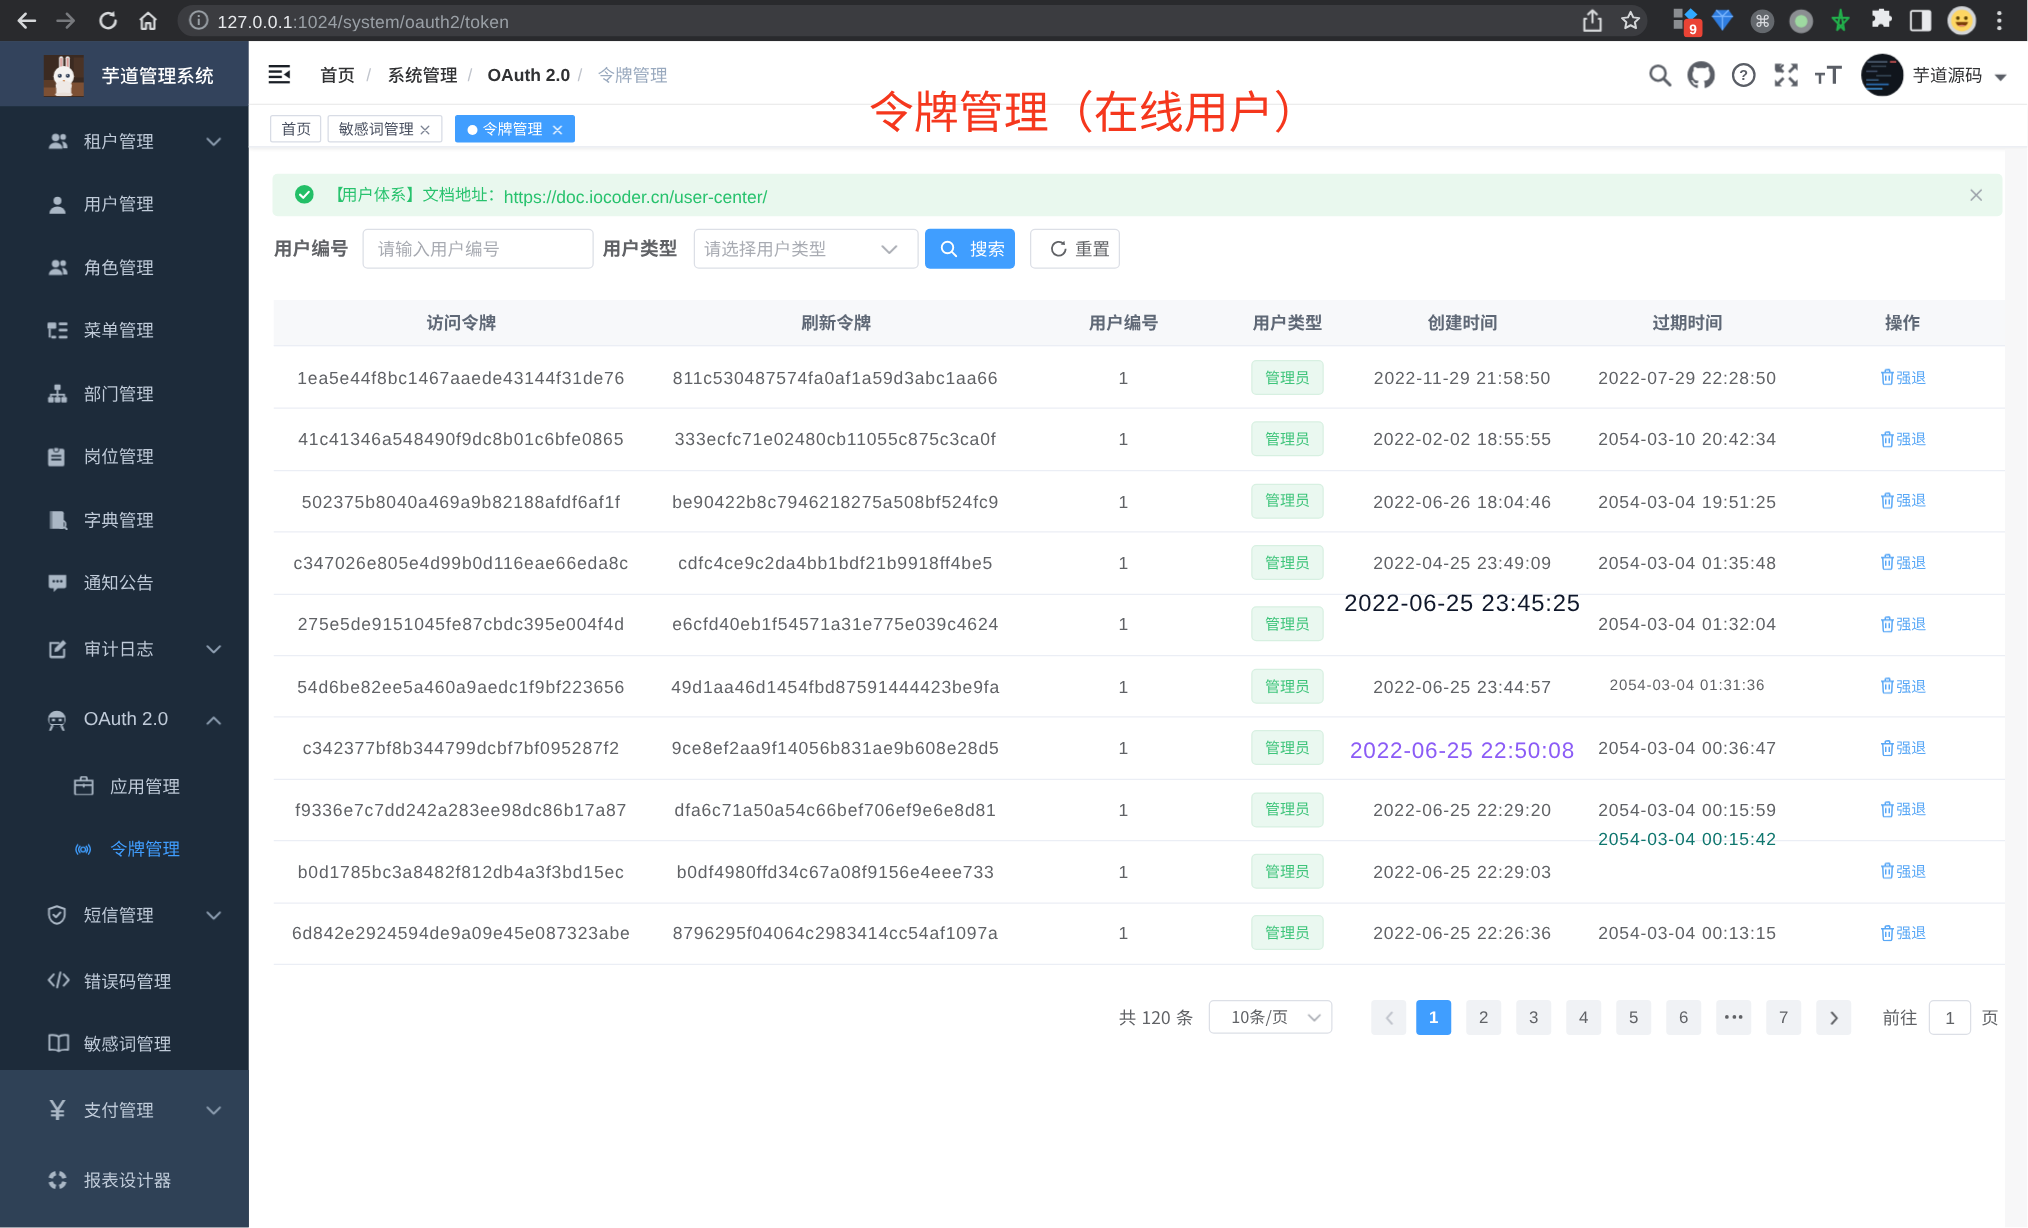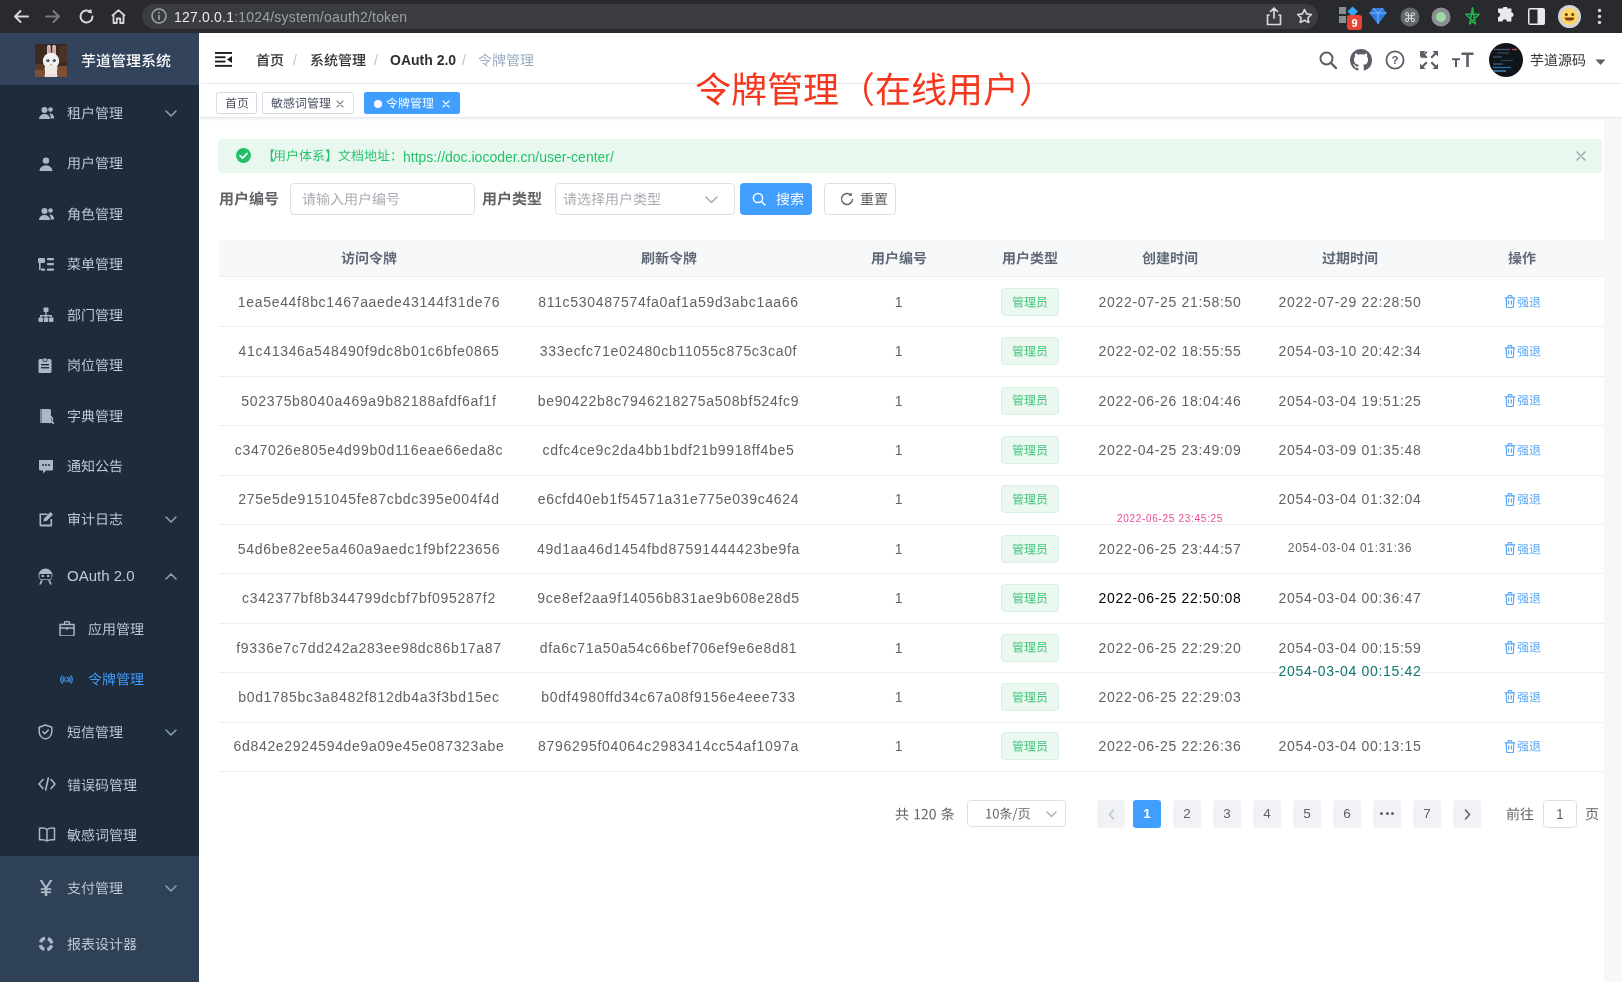--- a/index.html
+++ b/index.html
@@ -751,21 +751,21 @@
     <div class="abs" style="left:1001px;top:287.7px;width:58px;height:28px;background:#eaf8f0;border:1px solid #d7f0e1;border-radius:4px"></div>
     <div class="abs" style="left:1012.0px;top:295.6px">
       <svg class="t " width="36.0" height="14.4" viewBox="0 0 36.0 14.4" fill="#3ec47a">
         <g transform="translate(0,10.6) scale(0.012)">
           <use href="#g9" x="0"></use>
           <use href="#g10" x="1000"></use>
           <use href="#g100" x="2000"></use>
         </g>
       </svg>
     </div>
-    <span class="lat ctr tbl" style="left:1170px;top:293.7px;font-size:14px;color:#606266">2022-07-25 21:58:50</span>
+    <span class="lat ctr tbl" style="left:1170px;top:293.7px;font-size:14px;color:#606266">2022-11-29 21:58:50</span>
     <span class="lat ctr tbl" style="left:1350px;top:293.7px;font-size:14px;color:#606266">2022-07-29 22:28:50</span>
     <svg class="ic" style="left:1504px;top:295.2px" width="12" height="13" viewBox="0 0 12 13">
 <g fill="none" stroke="#58a7f6" stroke-width="1.2">
         <path d="M0.8 2.9 h10.4 M4.2 2.7 V1.4 a0.7 0.7 0 0 1 0.7 -0.7 h2.2 a0.7 0.7 0 0 1 0.7 0.7 V2.7 M2.2 3.2 l0.4 8.4 a1 1 0 0 0 1 0.9 h4.8 a1 1 0 0 0 1 -0.9 l0.4 -8.4"></path>
 <path d="M4.6 5.4 v4.2 M7.4 5.4 v4.2"></path>
       </g>
     </svg>
     <div class="abs" style="left:1517.0px;top:295.6px">
       <svg class="t " width="24.0" height="14.4" viewBox="0 0 24.0 14.4" fill="#58a7f6">
         <g transform="translate(0,10.6) scale(0.012)">
@@ -842,21 +842,21 @@
     <div class="abs" style="left:1012.0px;top:443.8px">
       <svg class="t " width="36.0" height="14.4" viewBox="0 0 36.0 14.4" fill="#3ec47a">
         <g transform="translate(0,10.6) scale(0.012)">
           <use href="#g9" x="0"></use>
           <use href="#g10" x="1000"></use>
           <use href="#g100" x="2000"></use>
         </g>
       </svg>
     </div>
     <span class="lat ctr tbl" style="left:1170px;top:441.9px;font-size:14px;color:#606266">2022-04-25 23:49:09</span>
-    <span class="lat ctr tbl" style="left:1350px;top:441.9px;font-size:14px;color:#606266">2054-03-09 01:35:48</span>
+    <span class="lat ctr tbl" style="left:1350px;top:441.9px;font-size:14px;color:#606266">2054-03-04 01:35:48</span>
     <svg class="ic" style="left:1504px;top:443.4px" width="12" height="13" viewBox="0 0 12 13">
 <g fill="none" stroke="#58a7f6" stroke-width="1.2">
         <path d="M0.8 2.9 h10.4 M4.2 2.7 V1.4 a0.7 0.7 0 0 1 0.7 -0.7 h2.2 a0.7 0.7 0 0 1 0.7 0.7 V2.7 M2.2 3.2 l0.4 8.4 a1 1 0 0 0 1 0.9 h4.8 a1 1 0 0 0 1 -0.9 l0.4 -8.4"></path>
 <path d="M4.6 5.4 v4.2 M7.4 5.4 v4.2"></path>
       </g>
     </svg>
     <div class="abs" style="left:1517.0px;top:443.8px">
       <svg class="t " width="24.0" height="14.4" viewBox="0 0 24.0 14.4" fill="#58a7f6">
         <g transform="translate(0,10.6) scale(0.012)">
           <use href="#g101" x="0"></use>
@@ -871,21 +871,21 @@
     <div class="abs" style="left:1001px;top:485.3px;width:58px;height:28px;background:#eaf8f0;border:1px solid #d7f0e1;border-radius:4px"></div>
     <div class="abs" style="left:1012.0px;top:493.2px">
       <svg class="t " width="36.0" height="14.4" viewBox="0 0 36.0 14.4" fill="#3ec47a">
         <g transform="translate(0,10.6) scale(0.012)">
           <use href="#g9" x="0"></use>
           <use href="#g10" x="1000"></use>
           <use href="#g100" x="2000"></use>
         </g>
       </svg>
     </div>
-    <span class="lat ctr tbl" style="left:1170px;top:513px;font-size:10px;color:#ec4899">2022-06-25 23:45:25</span>
+    <span class="lat ctr tbl" style="left:1170px;top:473px;font-size:19px;color:#0f172a">2022-06-25 23:45:25</span>
     <span class="lat ctr tbl" style="left:1350px;top:491.3px;font-size:14px;color:#606266">2054-03-04 01:32:04</span>
     <svg class="ic" style="left:1504px;top:492.8px" width="12" height="13" viewBox="0 0 12 13">
 <g fill="none" stroke="#58a7f6" stroke-width="1.2">
         <path d="M0.8 2.9 h10.4 M4.2 2.7 V1.4 a0.7 0.7 0 0 1 0.7 -0.7 h2.2 a0.7 0.7 0 0 1 0.7 0.7 V2.7 M2.2 3.2 l0.4 8.4 a1 1 0 0 0 1 0.9 h4.8 a1 1 0 0 0 1 -0.9 l0.4 -8.4"></path>
 <path d="M4.6 5.4 v4.2 M7.4 5.4 v4.2"></path>
       </g>
     </svg>
     <div class="abs" style="left:1517.0px;top:493.2px">
       <svg class="t " width="24.0" height="14.4" viewBox="0 0 24.0 14.4" fill="#58a7f6">
         <g transform="translate(0,10.6) scale(0.012)">
@@ -931,21 +931,21 @@
     <div class="abs" style="left:1001px;top:584.1px;width:58px;height:28px;background:#eaf8f0;border:1px solid #d7f0e1;border-radius:4px"></div>
     <div class="abs" style="left:1012.0px;top:592.0px">
       <svg class="t " width="36.0" height="14.4" viewBox="0 0 36.0 14.4" fill="#3ec47a">
         <g transform="translate(0,10.6) scale(0.012)">
           <use href="#g9" x="0"></use>
           <use href="#g10" x="1000"></use>
           <use href="#g100" x="2000"></use>
         </g>
       </svg>
     </div>
-    <span class="lat ctr tbl" style="left:1170px;top:590.1px;font-size:14px;color:#000000">2022-06-25 22:50:08</span>
+    <span class="lat ctr tbl" style="left:1170px;top:590.1px;font-size:18px;color:#8b5cf6">2022-06-25 22:50:08</span>
     <span class="lat ctr tbl" style="left:1350px;top:590.1px;font-size:14px;color:#606266">2054-03-04 00:36:47</span>
     <svg class="ic" style="left:1504px;top:591.6px" width="12" height="13" viewBox="0 0 12 13">
 <g fill="none" stroke="#58a7f6" stroke-width="1.2">
         <path d="M0.8 2.9 h10.4 M4.2 2.7 V1.4 a0.7 0.7 0 0 1 0.7 -0.7 h2.2 a0.7 0.7 0 0 1 0.7 0.7 V2.7 M2.2 3.2 l0.4 8.4 a1 1 0 0 0 1 0.9 h4.8 a1 1 0 0 0 1 -0.9 l0.4 -8.4"></path>
 <path d="M4.6 5.4 v4.2 M7.4 5.4 v4.2"></path>
       </g>
     </svg>
     <div class="abs" style="left:1517.0px;top:592.0px">
       <svg class="t " width="24.0" height="14.4" viewBox="0 0 24.0 14.4" fill="#58a7f6">
         <g transform="translate(0,10.6) scale(0.012)">

